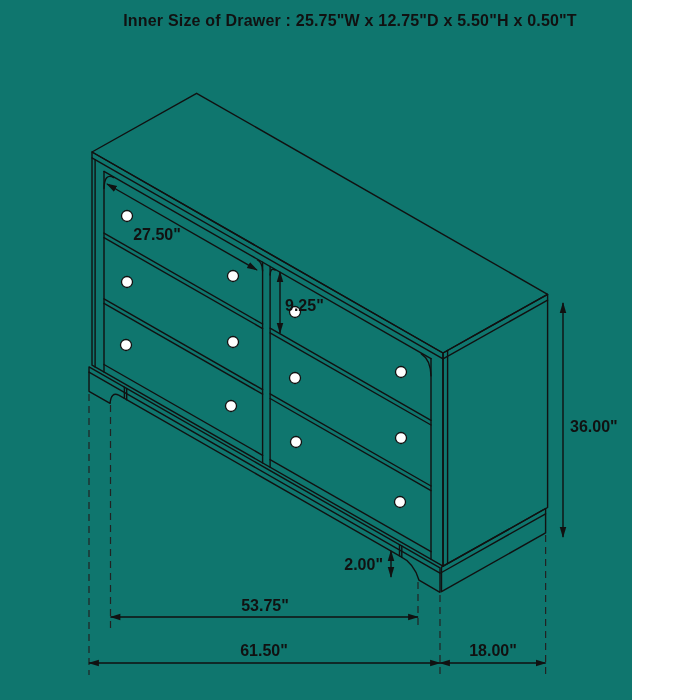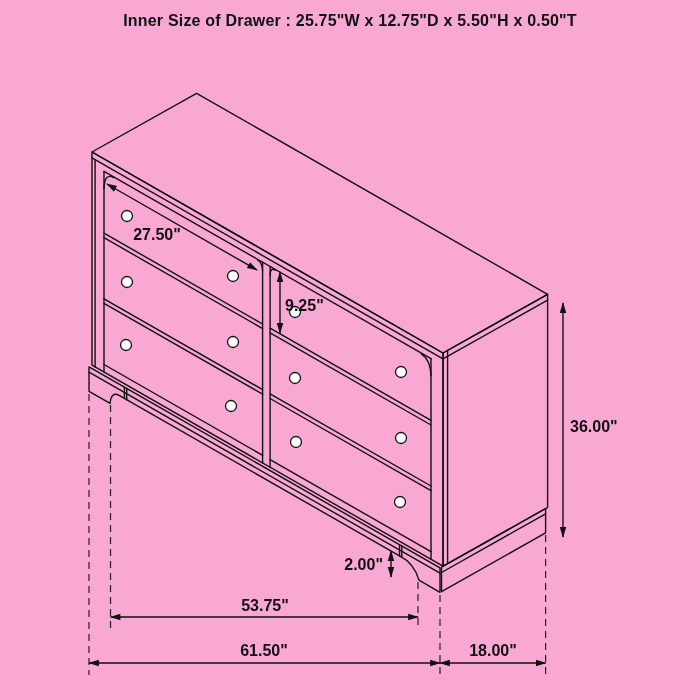--- a/index.html
+++ b/index.html
@@ -1,16 +1,16 @@
 <!DOCTYPE html>
 <html><head>
 <meta charset="utf-8">
 <style>
   html,body{margin:0;padding:0;background:#ffffff;}
-  .stage{position:relative;width:700px;height:700px;background:#f9a8d4;overflow:hidden;
+  .stage{position:relative;width:632px;height:700px;background:#0f766e;overflow:hidden;
          font-family:"Liberation Sans", sans-serif;}
   .title{position:absolute;top:12px;left:0;width:700px;text-align:center;
          font-size:16px;font-weight:bold;color:#111;letter-spacing:.2px;}
   svg{position:absolute;top:0;left:0;}
   .draw path,.draw line{fill:none;stroke:#111;stroke-width:1.4;stroke-linejoin:round;stroke-linecap:round;}
   .draw circle{fill:#fff;stroke:#111;stroke-width:1.3;}
   .dash line{stroke:#222;stroke-width:1.2;stroke-dasharray:7 5;fill:none;}
   .dim line{stroke:#111;stroke-width:1.4;fill:none;}
   .dimtext{font-family:"Liberation Sans", sans-serif;font-size:16px;font-weight:bold;fill:#111;}
 </style>

